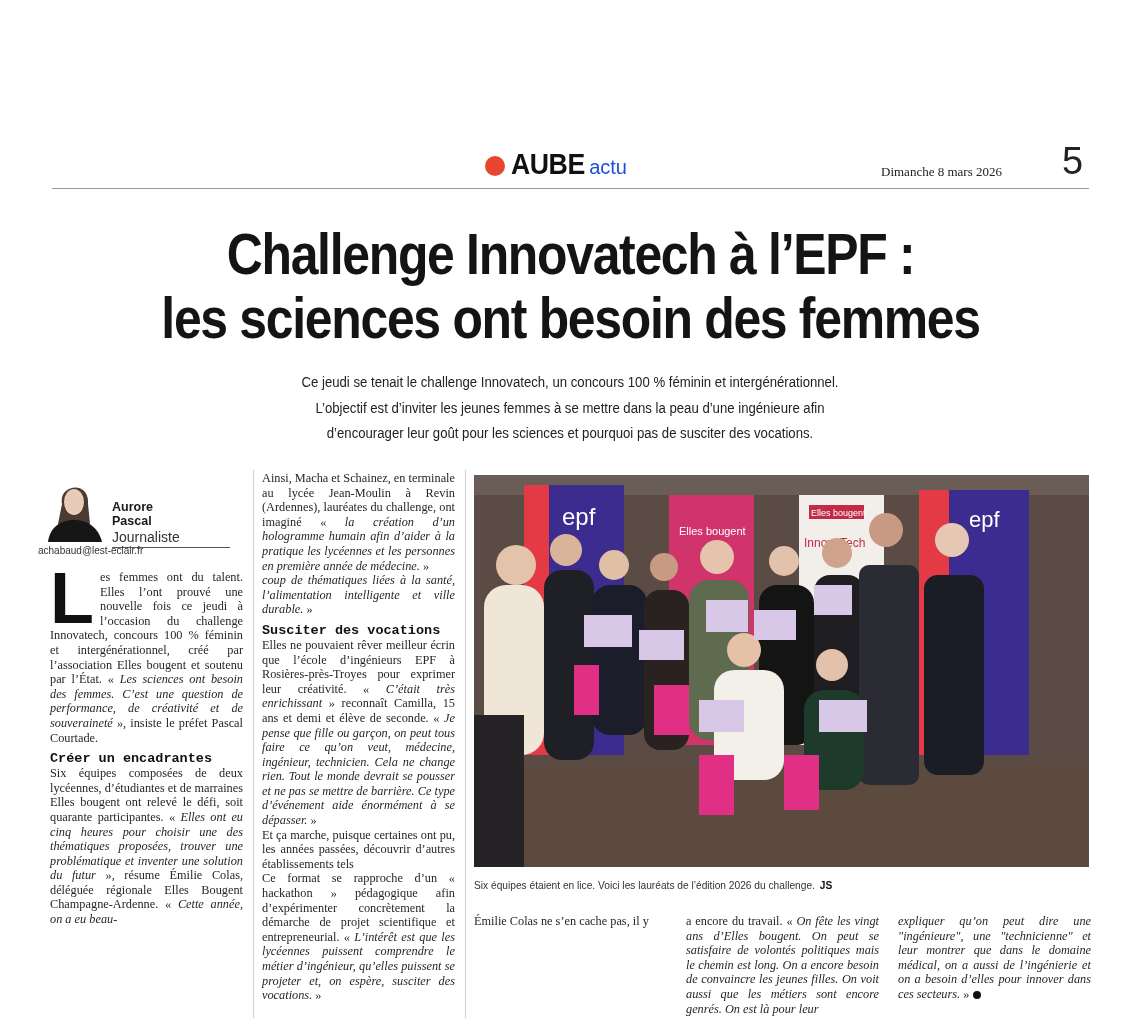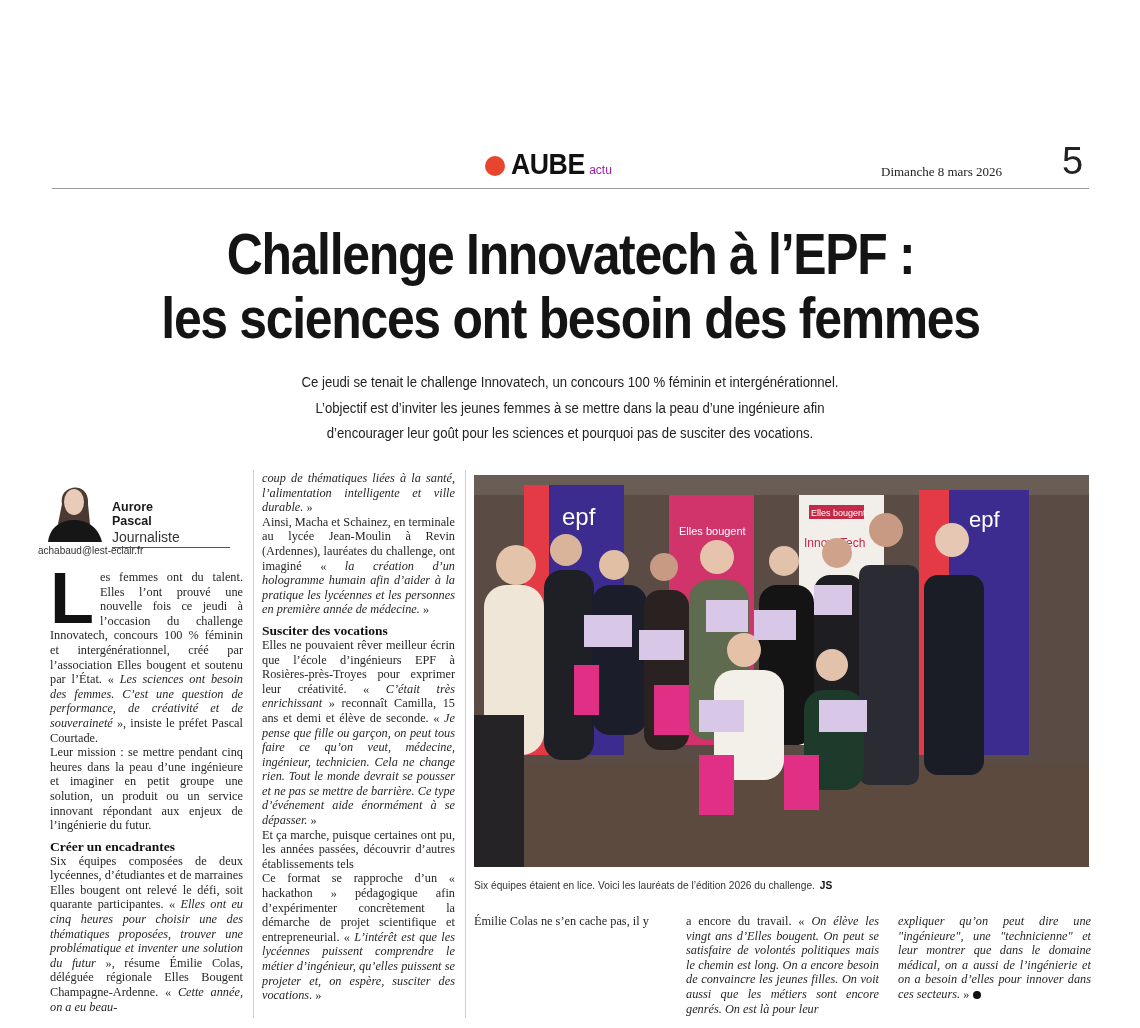--- a/index.html
+++ b/index.html
@@ -1,33 +1,33 @@
 <!DOCTYPE html>
 <html><head>
 <meta charset="utf-8">
 <style>
   html, body { margin: 0; padding: 0; background: #ffffff; }
   body { width: 1140px; height: 1028px; position: relative; overflow: hidden; color: #1e1e1e; font-family: "Liberation Sans", sans-serif; }
   .header { position: absolute; left: 52px; top: 140px; width: 1037px; height: 48px; border-bottom: 1px solid #9a9a9a; }
   .rubric { position: absolute; left: 433px; top: 8px; display: flex; align-items: baseline; }
   .dot { width: 20px; height: 20px; border-radius: 50%; background: #e8452f; display: inline-block; margin-right: 6px; transform: translateY(2px); }
   .rubric-main { font-family: "Liberation Sans", sans-serif; font-weight: 900; font-size: 29px; letter-spacing: -0.5px; color: #111; transform: scaleX(0.92); transform-origin: left; display: inline-block; }
-  .rubric-sub { font-size: 12px; color: #a21caf; margin-left: -2px; }
+  .rubric-sub { font-size: 20px; color: #1d4ed8; margin-left: -2px; }
   .date { position: absolute; left: 829px; top: 24px; font-family: "Liberation Serif", serif; font-size: 13px; color: #222; }
   .pageno { position: absolute; left: 1010px; top: 0px; font-size: 38px; font-weight: 300; color: #222; }
 
   .headline { position: absolute; left: 52px; top: 222px; width: 1037px; text-align: center; font-weight: 900; font-size: 58px; line-height: 64px; color: #141414; letter-spacing: -1.5px; }
   .headline .ln { display: block; transform: scaleX(0.86); }
   .chapo { position: absolute; left: 120px; top: 370px; width: 900px; text-align: center; font-size: 14px; line-height: 25.5px; color: #222; }
   .chapo span { display: block; transform: scaleX(0.94); }
 
   .col { position: absolute; font-family: "Liberation Serif", serif; font-size: 12.3px; line-height: 14.6px; color: #262626; text-align: justify; hyphens: auto; }
   .col p { margin: 0; }
   .col i { font-style: italic; }
-  .col h3 { margin: 6px 0 0 0; font-family: Liberation Serif, serif; font-size: 13.5px; font-weight: 700; line-height: 15px; color: #111; }
+  .col h3 { margin: 6px 0 0 0; font-family: Liberation Mono, monospace; font-size: 13.5px; font-weight: 700; line-height: 15px; color: #111; }
   .c1 { left: 50px; top: 570px; width: 193px; }
   .c2 { left: 262px; top: 471px; width: 193px; }
   .c3 { left: 474px; top: 914px; width: 193px; }
   .c4 { left: 686px; top: 914px; width: 193px; }
   .c5 { left: 898px; top: 914px; width: 193px; }
 
   .dropcap { float: left; font-family: "Liberation Sans", sans-serif; font-weight: 900; font-size: 72px; line-height: 56px; height: 58px; margin: 0 6px 0 0; color: #111; }
   .rule { position: absolute; top: 470px; width: 1px; height: 548px; background: #cfcfcf; }
 
   .byline { position: absolute; left: 38px; top: 472px; width: 195px; height: 85px; }
@@ -78,28 +78,27 @@
   </div>
   <div class="role">Journaliste</div>
   <div class="email">achabaud@lest-eclair.fr</div>
 </div>
 
 <div class="rule" style="left:253px;"></div>
 <div class="rule" style="left:465px;"></div>
 
 <div class="col c1">
   <p><span class="dropcap">L</span><span>es femmes ont du talent. Elles l’ont prouvé une nouvelle fois ce jeudi à l’occasion du challenge Innovatech, concours 100 % féminin et intergénérationnel, créé par l’association Elles bougent et soutenu par l’État. « </span><i>Les sciences ont besoin des femmes. C’est une question de performance, de créativité et de souveraineté</i><span> », insiste le préfet Pascal Courtade.</span></p>
-  <p>Leur mission : se mettre pendant cinq heures dans la peau d’une ingénieure et imaginer en petit groupe une solution, un produit ou un service innovant répondant aux enjeux de l’ingénierie du futur.</p>
   <h3>Créer un encadrantes</h3>
   <p><span>Six équipes composées de deux lycéennes, d’étudiantes et de marraines Elles bougent ont relevé le défi, soit quarante participantes. « </span><i>Elles ont eu cinq heures pour choisir une des thématiques proposées, trouver une problématique et inventer une solution du futur</i><span> », résume Émilie Colas, déléguée régionale Elles Bougent Champagne-Ardenne. « </span><i>Cette année, on a eu beau-</i></p>
 </div>
 
 <div class="col c2">
+  <p><span>Ainsi, Macha et Schainez, en terminale au lycée Jean-Moulin à Revin (Ardennes), lauréates du challenge, ont imaginé « </span><i>la création d’un hologramme humain afin d’aider à la pratique les lycéennes et les personnes en première année de médecine.</i><span> »</span></p>
   <p><i>coup de thématiques liées à la santé, l’alimentation intelligente et ville durable.</i><span> »</span></p>
-  <p><span>Ainsi, Macha et Schainez, en terminale au lycée Jean-Moulin à Revin (Ardennes), lauréates du challenge, ont imaginé « </span><i>la création d’un hologramme humain afin d’aider à la pratique les lycéennes et les personnes en première année de médecine.</i><span> »</span></p>
   <h3>Susciter des vocations</h3>
   <p><span>Elles ne pouvaient rêver meilleur écrin que l’école d’ingénieurs EPF à Rosières-près-Troyes pour exprimer leur créativité. « </span><i>C’était très enrichissant</i><span> » reconnaît Camilla, 15 ans et demi et élève de seconde. « </span><i>Je pense que fille ou garçon, on peut tous faire ce qu’on veut, médecine, ingénieur, technicien. Cela ne change rien. Tout le monde devrait se pousser et ne pas se mettre de barrière. Ce type d’événement aide énormément à se dépasser.</i><span> »</span></p>
   <p>Et ça marche, puisque certaines ont pu, les années passées, découvrir d’autres établissements tels</p>
   <p><span>Ce format se rapproche d’un « hackathon » pédagogique afin d’expérimenter concrètement la démarche de projet scientifique et entrepreneurial. « </span><i>L’intérêt est que les lycéennes puissent comprendre le métier d’ingénieur, qu’elles puissent se projeter et, on espère, susciter des vocations.</i><span> »</span></p>
 </div>
 
 <div class="photo">
   <svg width="615" height="392" viewBox="0 0 615 392">
     <rect width="615" height="392" fill="#5a4c45"></rect>
     <rect x="0" y="290" width="615" height="102" fill="#5d4a3e"></rect>
@@ -163,18 +162,18 @@
 <div class="caption">
   <span>Six équipes étaient en lice. Voici les lauréats de l’édition 2026 du challenge.</span>
   <b>JS</b>
 </div>
 
 <div class="col c3">
   <p>Émilie Colas ne s’en cache pas, il y</p>
 </div>
 
 <div class="col c4">
-  <p>a encore du travail. « <i>On élève les vingt ans d’Elles bougent. On peut se satisfaire de volontés politiques mais le chemin est long. On a encore besoin de convaincre les jeunes filles. On voit aussi que les métiers sont encore genrés. On est là pour leur</i></p>
+  <p>a encore du travail. « <i>On fête les vingt ans d’Elles bougent. On peut se satisfaire de volontés politiques mais le chemin est long. On a encore besoin de convaincre les jeunes filles. On voit aussi que les métiers sont encore genrés. On est là pour leur</i></p>
 </div>
 
 <div class="col c5">
   <p><i>expliquer qu’on peut dire une "ingénieure", une "technicienne" et leur montrer que dans le domaine médical, on a aussi de l’ingénierie et on a besoin d’elles pour innover dans ces secteurs.</i><span> »</span><span class="endmark"></span></p>
 </div>
 
 </body></html>

